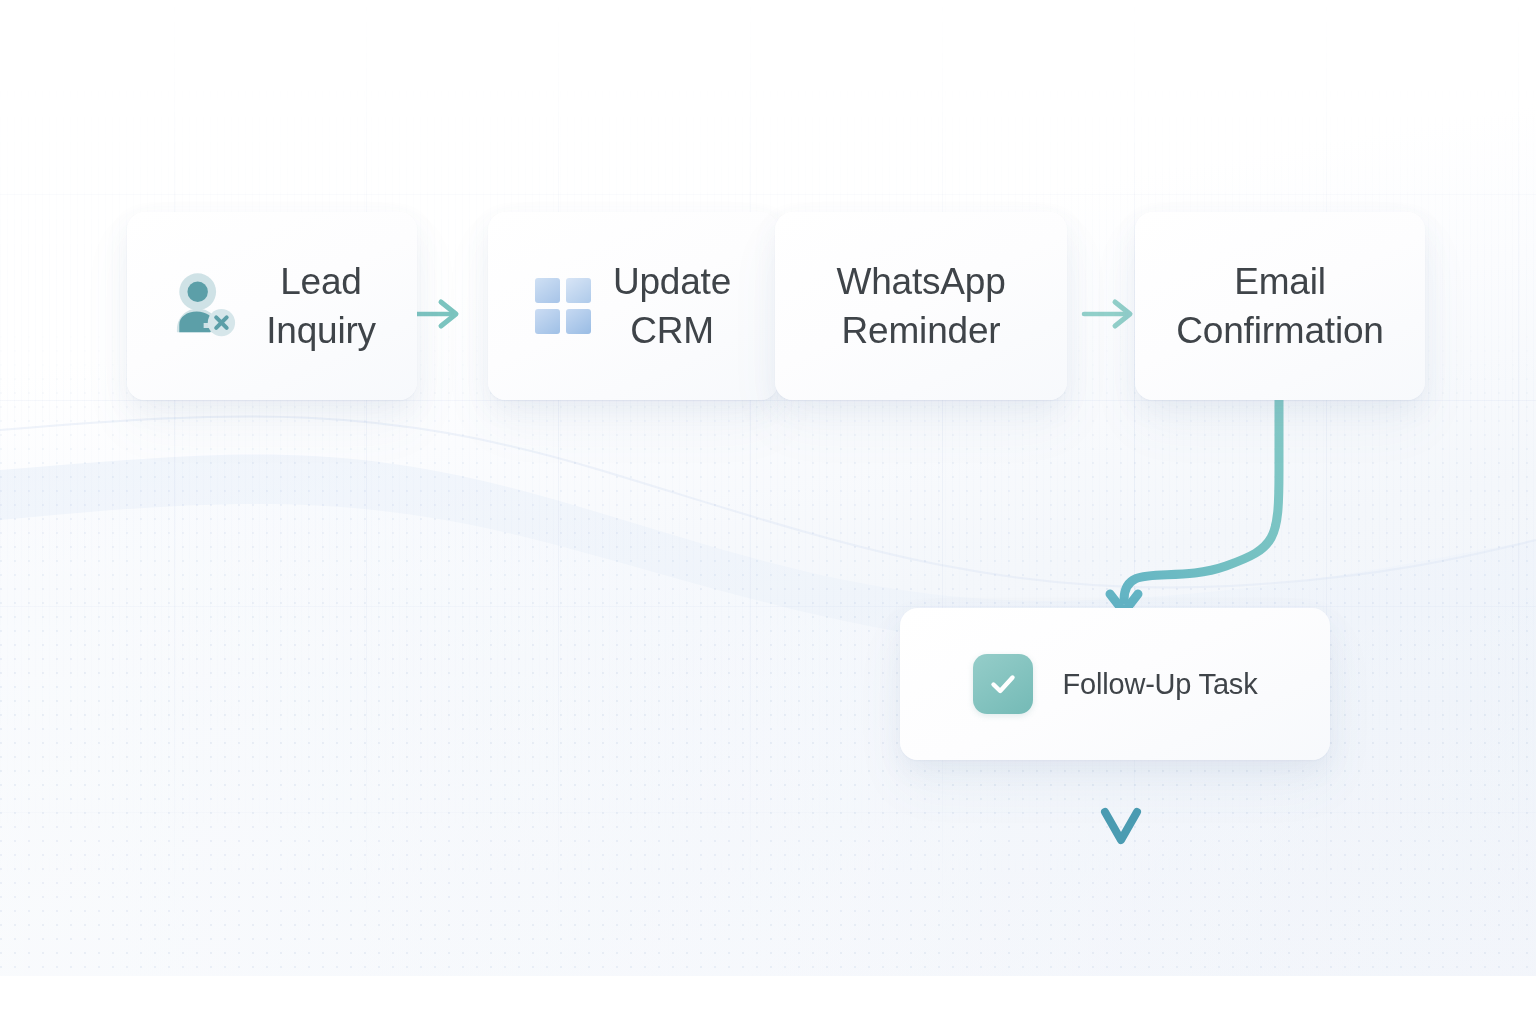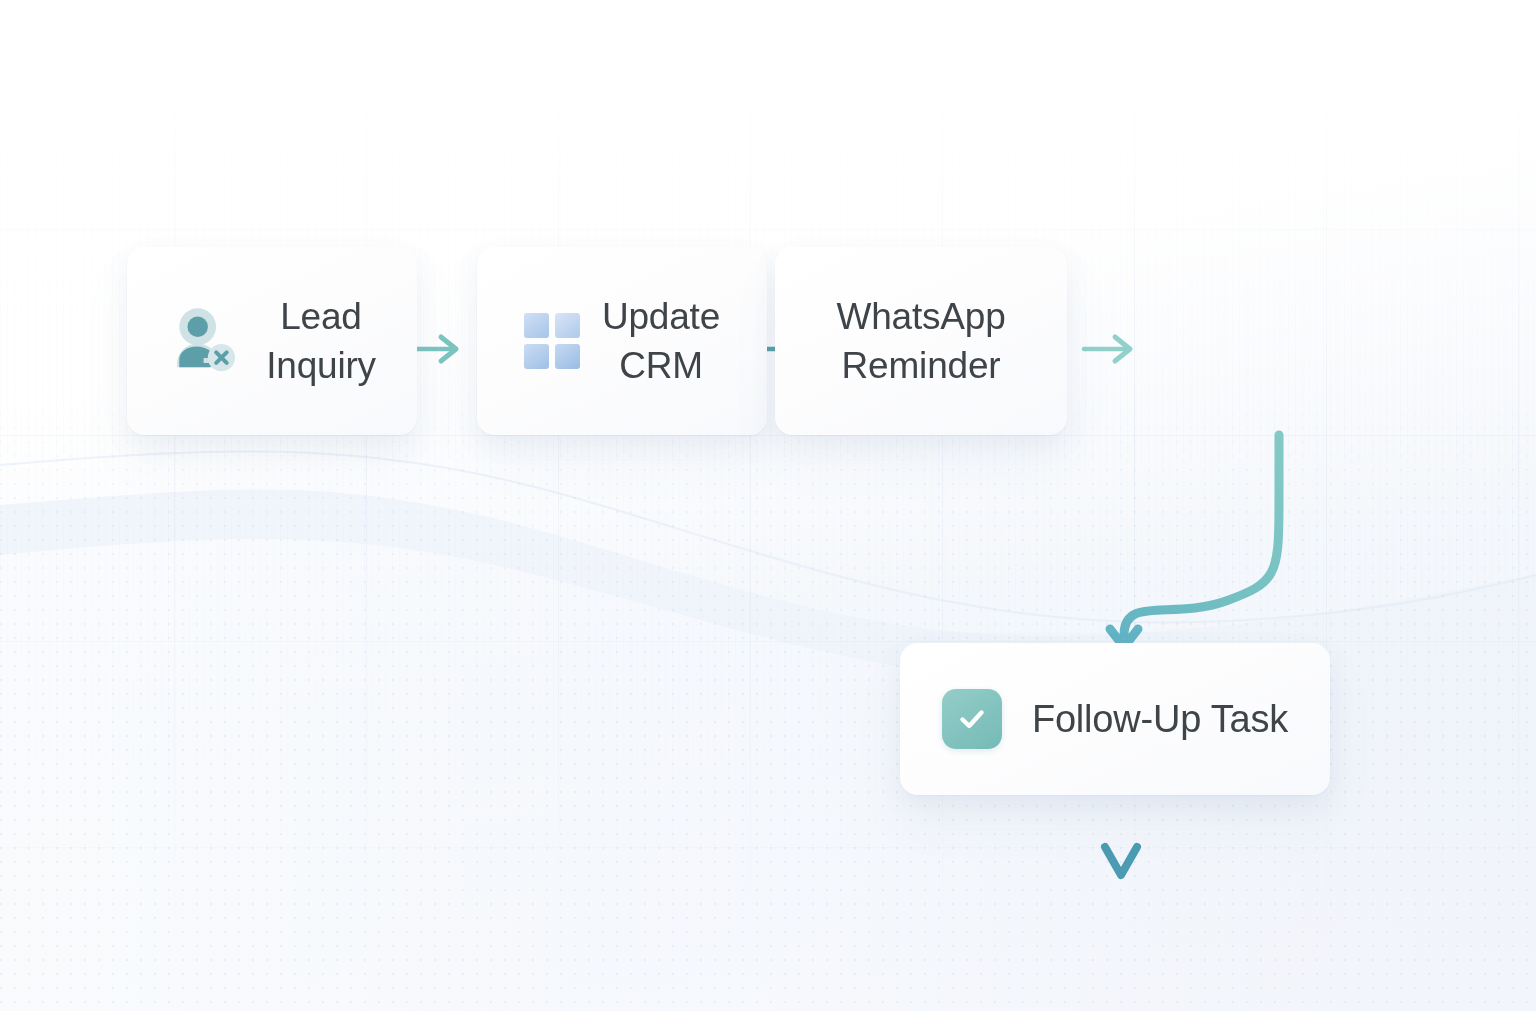--- a/index.html
+++ b/index.html
@@ -21,21 +21,20 @@
     height: 976px;
     overflow: hidden;
     background:
       linear-gradient(170deg,
         #ffffff 0%,
         #ffffff 30%,
         #fbfcfe 42%,
         #f4f7fb 60%,
         #f2f5fa 78%,
         #f4f6fb 100%);
-    margin-top: 35px;
   }
 
   
   .bg-layer {
     position: absolute;
     inset: 0;
     pointer-events: none;
   }
 
   
@@ -102,26 +101,26 @@
     font-size: 37px;
     line-height: 1.33;
     font-weight: 300;
     letter-spacing: -0.2px;
     text-align: center;
     white-space: pre-line;
   }
 
   
   #card-lead        { left: 127px;  top: 212px; width: 290px;  height: 188px; }
-  #card-crm         { left: 477px;  top: 212px; width: 290px;  height: 188px; }
+  #card-crm         { left: 488px;  top: 212px; width: 290px;  height: 188px; }
   #card-whatsapp    { left: 775px;  top: 212px; width: 292px;  height: 188px; }
   #card-email       { left: 1135px; top: 212px; width: 290px;  height: 188px; }
   #card-followup    { left: 900px;  top: 608px; width: 430px;  height: 152px; }
 
-  #card-followup .card-label { font-size: 38px; }
+  #card-followup .card-label { font-size: 29px; }
   #card-followup { gap: 30px; }
 
   
   .icon-person {
     width: 76px;
     height: 76px;
     flex: 0 0 auto;
     display: block;
   }
 
@@ -245,20 +244,24 @@
     </div>
     <div class="card-label">Update
 CRM</div>
   </div>
 
   <div class="card" id="card-whatsapp">
     <div class="card-label">WhatsApp
 Reminder</div>
   </div>
 
+  <div class="card" id="card-email">
+    <div class="card-label">Email
+Confirmation</div>
+  </div>
 
   <div class="card" id="card-followup">
     <div class="icon-check">
       <svg width="36" height="36" viewBox="0 0 36 36">
         <polyline points="8.5,18.5 15.2,25 27.5,11.5" fill="none" stroke="#ffffff" stroke-width="4.4" stroke-linecap="round" stroke-linejoin="round"></polyline>
       </svg>
     </div>
     <div class="card-label">Follow-Up Task</div>
   </div>
 

